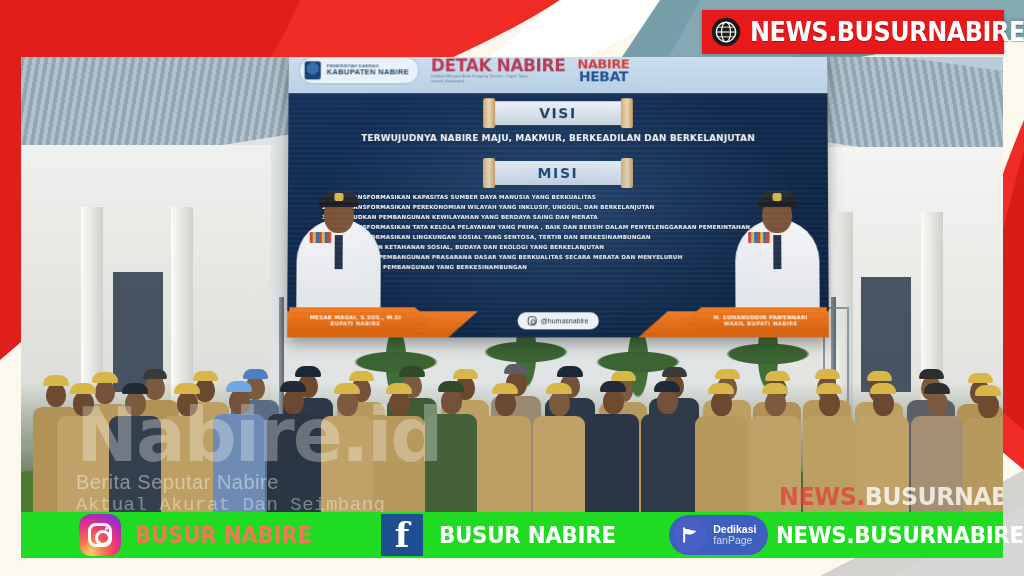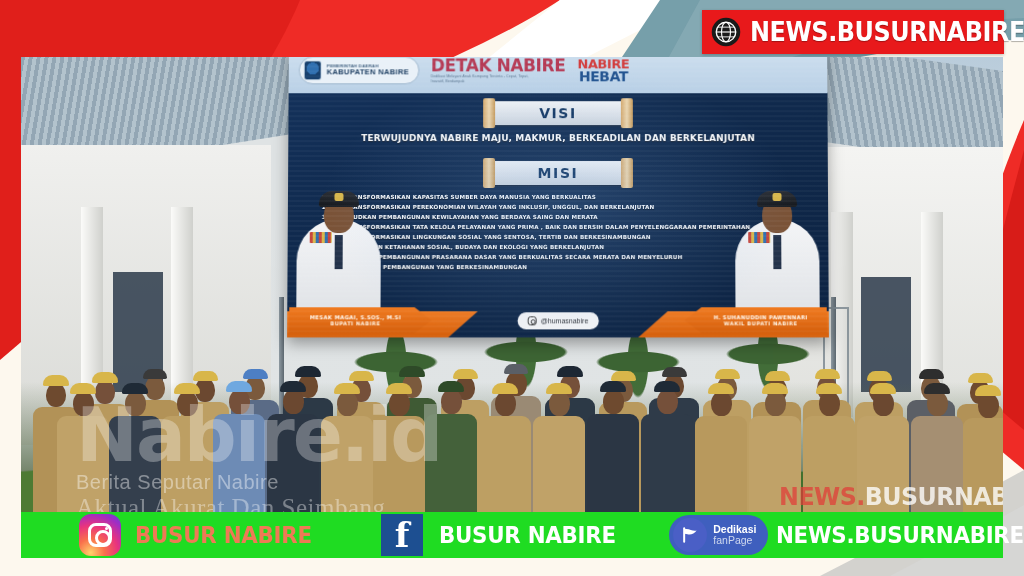--- a/index.html
+++ b/index.html
@@ -264,22 +264,22 @@
   .wm-center .big {
     font-family:"DejaVu Sans", sans-serif; font-weight:bold;
     font-size:74px; color:rgba(255,255,255,.30); letter-spacing:-2px;
     line-height:.9; white-space:nowrap;
   }
   .wm-center .m1 {
     font-family:"Liberation Sans", sans-serif;
     font-size:20px; color:rgba(255,255,255,.42); letter-spacing:.5px; margin-top:2px;
   }
   .wm-center .m2 {
-    font-family:Liberation Serif, serif;
-    font-size:25px; color:rgba(255,255,255,.38); letter-spacing:.5px;
+    font-family:Liberation Mono, monospace;
+    font-size:19px; color:rgba(255,255,255,.38); letter-spacing:.5px;
   }
   .wm-right {
     position:absolute; left:750px; top:425px;
     font-family:"DejaVu Sans", sans-serif; font-weight:bold; font-size:25px;
     letter-spacing:-.6px; white-space:nowrap; pointer-events:none;
     transform:scaleX(.95);
   }
   .wm-right .a { color:rgba(224,60,55,.72); }
   .wm-right .b { color:rgba(255,255,255,.78); }
 

